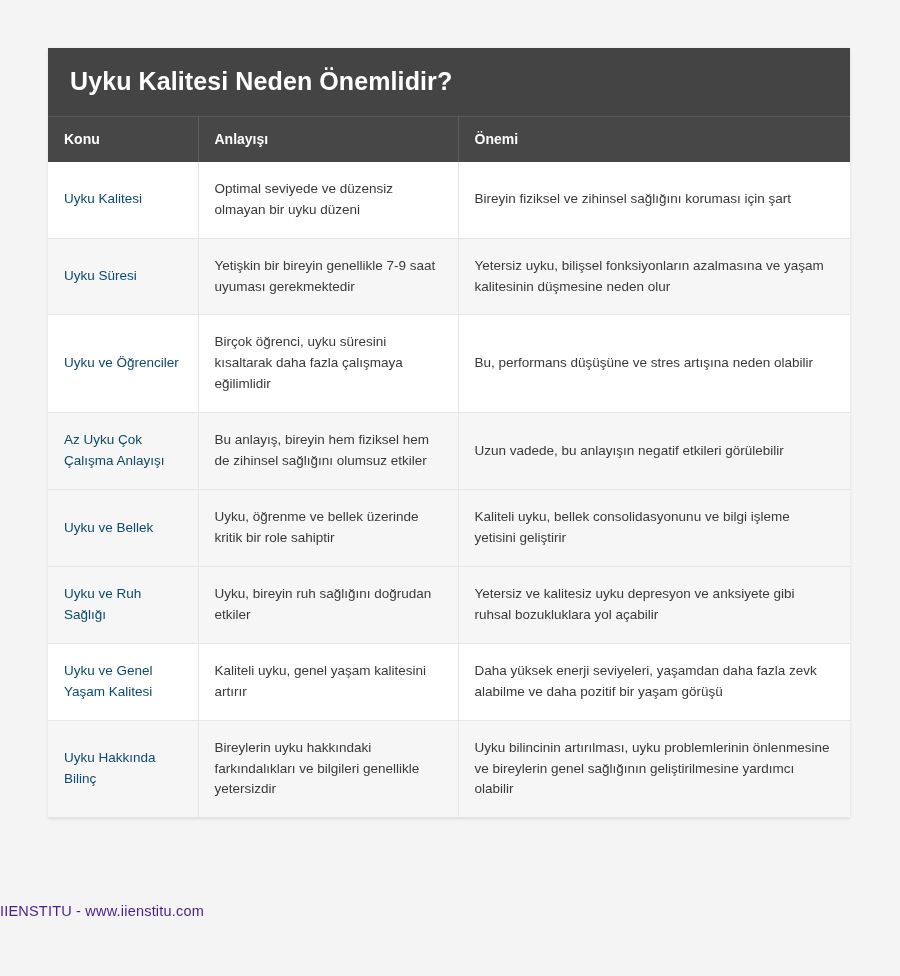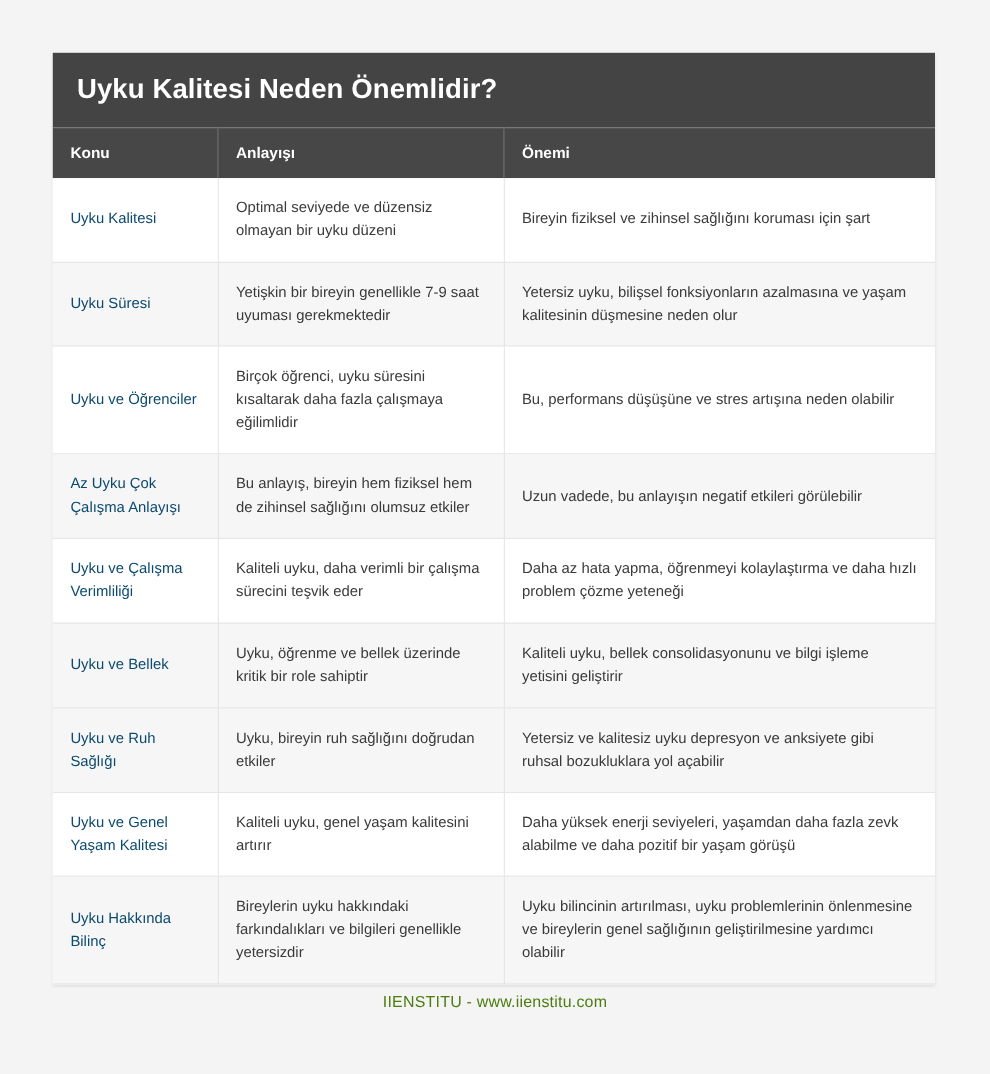--- a/index.html
+++ b/index.html
@@ -94,22 +94,22 @@
   tbody td.col-topic {
     color: #0c4a6e;
   }
 
   
   .footer {
     position: absolute;
     left: 0;
     top: 903px;
     width: 900px;
-    text-align: center;
-    color: #4d7c0f;
+    text-align: left;
+    color: #4c1d95;
     font-size: 14.5px;
     letter-spacing: 0.2px;
   }
 </style>
 </head>
 <body>
 
 <div class="page">
 
   <div class="infographic">
@@ -145,25 +145,20 @@
           <tr class="row-odd">
             <td class="col-topic">Uyku ve Öğrenciler</td>
             <td class="col-description">Birçok öğrenci, uyku süresini kısaltarak daha fazla çalışmaya eğilimlidir</td>
             <td class="col-importance">Bu, performans düşüşüne ve stres artışına neden olabilir</td>
           </tr>
           <tr class="row-even">
             <td class="col-topic">Az Uyku Çok Çalışma Anlayışı</td>
             <td class="col-description">Bu anlayış, bireyin hem fiziksel hem de zihinsel sağlığını olumsuz etkiler</td>
             <td class="col-importance">Uzun vadede, bu anlayışın negatif etkileri görülebilir</td>
           </tr>
-          <tr class="row-odd">
-            <td class="col-topic">Uyku ve Çalışma Verimliliği</td>
-            <td class="col-description">Kaliteli uyku, daha verimli bir çalışma sürecini teşvik eder</td>
-            <td class="col-importance">Daha az hata yapma, öğrenmeyi kolaylaştırma ve daha hızlı problem çözme yeteneği</td>
-          </tr>
           <tr class="row-even">
             <td class="col-topic">Uyku ve Bellek</td>
             <td class="col-description">Uyku, öğrenme ve bellek üzerinde kritik bir role sahiptir</td>
             <td class="col-importance">Kaliteli uyku, bellek consolidasyonunu ve bilgi işleme yetisini geliştirir</td>
           </tr>
           <tr class="row-even">
             <td class="col-topic">Uyku ve Ruh Sağlığı</td>
             <td class="col-description">Uyku, bireyin ruh sağlığını doğrudan etkiler</td>
             <td class="col-importance">Yetersiz ve kalitesiz uyku depresyon ve anksiyete gibi ruhsal bozukluklara yol açabilir</td>
           </tr>

